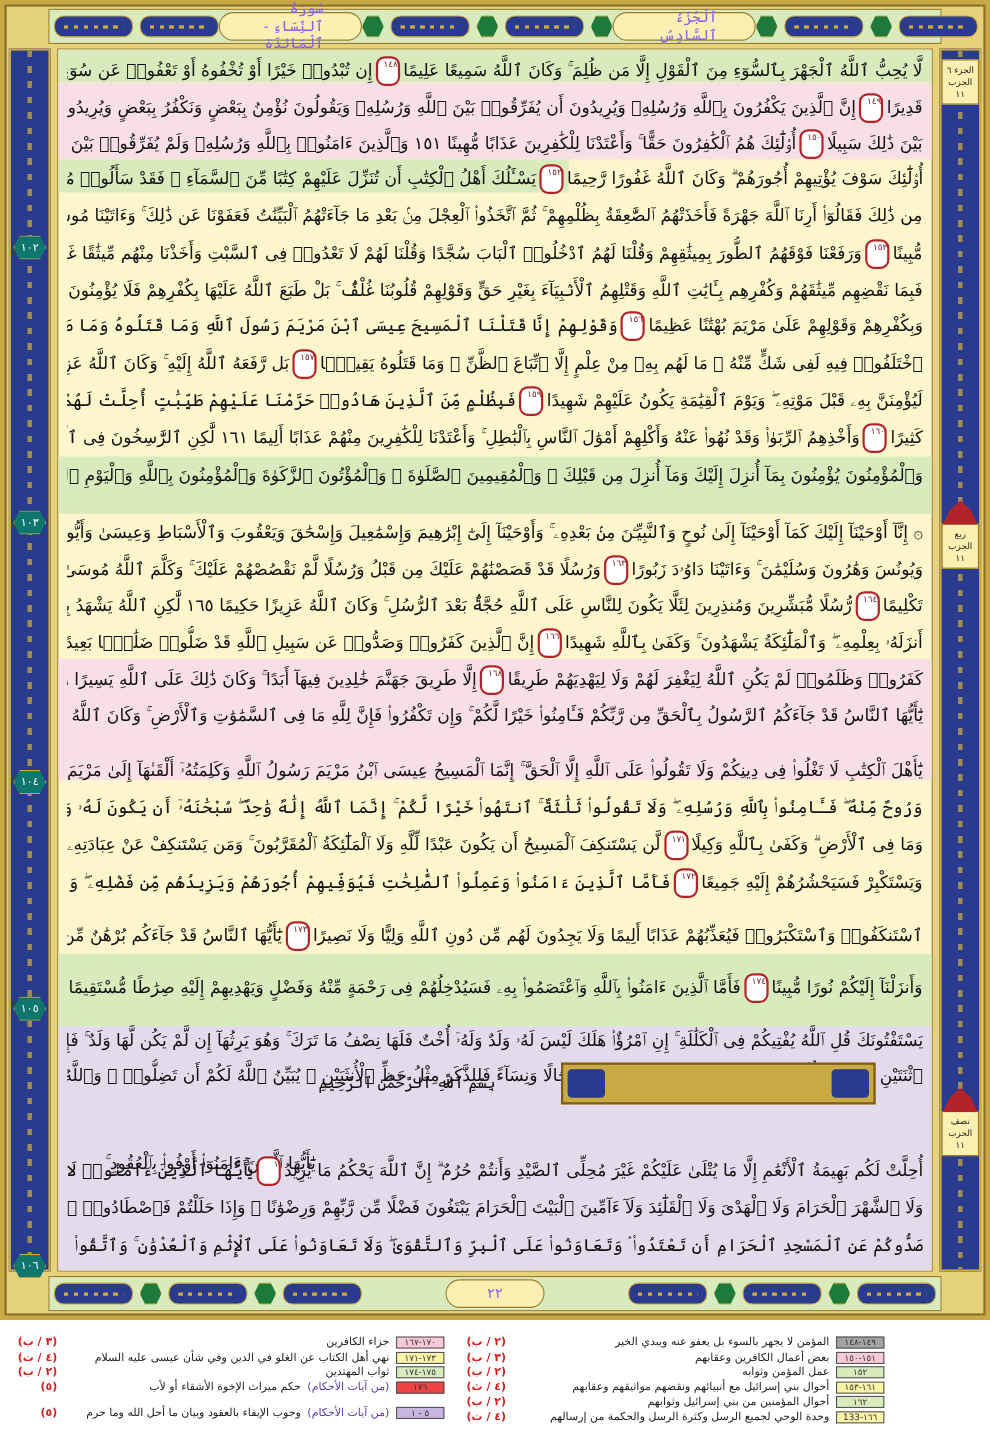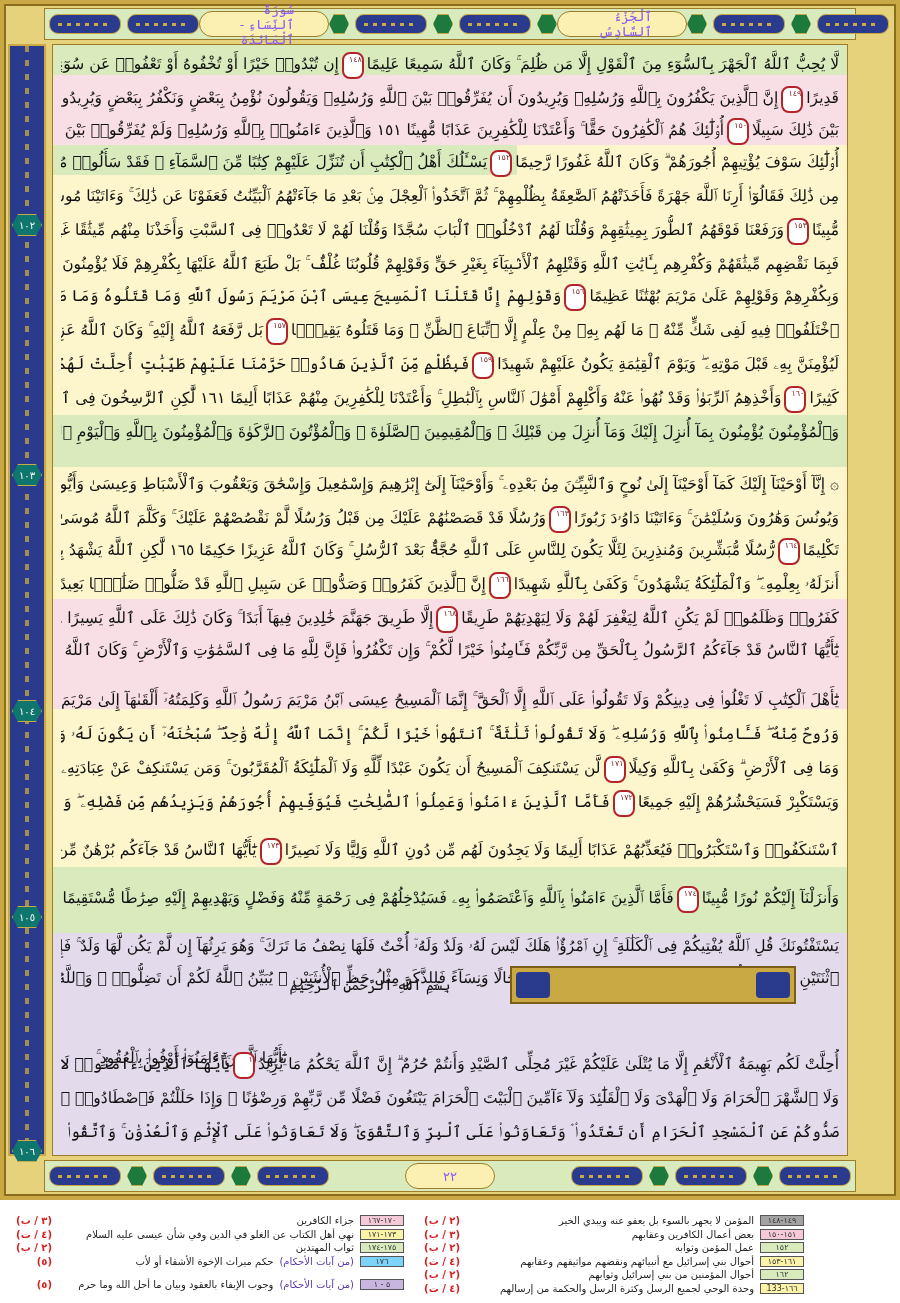--- a/index.html
+++ b/index.html
@@ -73,20 +73,25 @@
       <div class="orn-blue"></div>
     </div>
   </div>
 
   <div class="side-rail left">
     <div class="page-counter" style="top:168px">١٠٢</div>
     <div class="page-counter" style="top:418px">١٠٣</div>
     <div class="page-counter" style="top:654px">١٠٤</div>
     <div class="page-counter" style="top:860px">١٠٥</div>
     <div class="page-counter" style="top:1094px">١٠٦</div>
+  </div>
+  <div class="side-rail right">
+    <div class="hizb-marker" style="top:8px">الجزء ٦ الحزب ١١</div>
+    <div class="hizb-marker" style="top:430px"><span class="cap"></span><span>ربع الحزب ١١</span></div>
+    <div class="hizb-marker" style="top:964px"><span class="cap"></span><span>نصف الحزب ١١</span></div>
   </div>
 
   <div class="text-area">
     <div class="band" style="top:0;height:30px;background:#d9ebbd"></div>
     <div class="band" style="top:30px;height:70px;background:#f8dfe6"></div>
     <div class="band" style="top:100px;height:30px;background:#d9ebbd;right:330px"></div>
     <div class="band" style="top:370px;height:52px;background:#d9ebbd"></div>
     <div class="band" style="top:554px;height:110px;background:#f8dfe6"></div>
     <div class="band" style="top:822px;height:66px;background:#d9ebbd"></div>
     <div class="band" style="top:888px;height:236px;background:#e3dbec"></div>
@@ -192,21 +197,21 @@
       </div>
     <div class="legend-row">
         <span class="legend-range" style="background:#fbf3a8">١٧٣-١٧١</span>
         <span>نهي أهل الكتاب عن الغلو في الدين وفي شأن عيسى عليه السلام</span>
       </div>
     <div class="legend-row">
         <span class="legend-range" style="background:#d9ebbd">١٧٥-١٧٤</span>
         <span>ثواب المهتدين</span>
       </div>
     <div class="legend-row">
-        <span class="legend-range" style="background:#7dd3fc">١٧٦</span>
+        <span class="legend-range" style="background:#ef4444">١٧٦</span>
         <span class="legend-tag">(من آيات الأحكام)</span>
         <span>حكم ميراث الإخوة الأشقاء أو لأب</span>
       </div>
     <div class="legend-row" style="margin-top:10px">
         <span class="legend-range" style="background:#c9b6e0">٥ - ١</span>
         <span class="legend-tag">(من آيات الأحكام)</span>
         <span>وجوب الإيفاء بالعقود وبيان ما أحل الله وما حرم</span>
       </div>
   </div>
 

